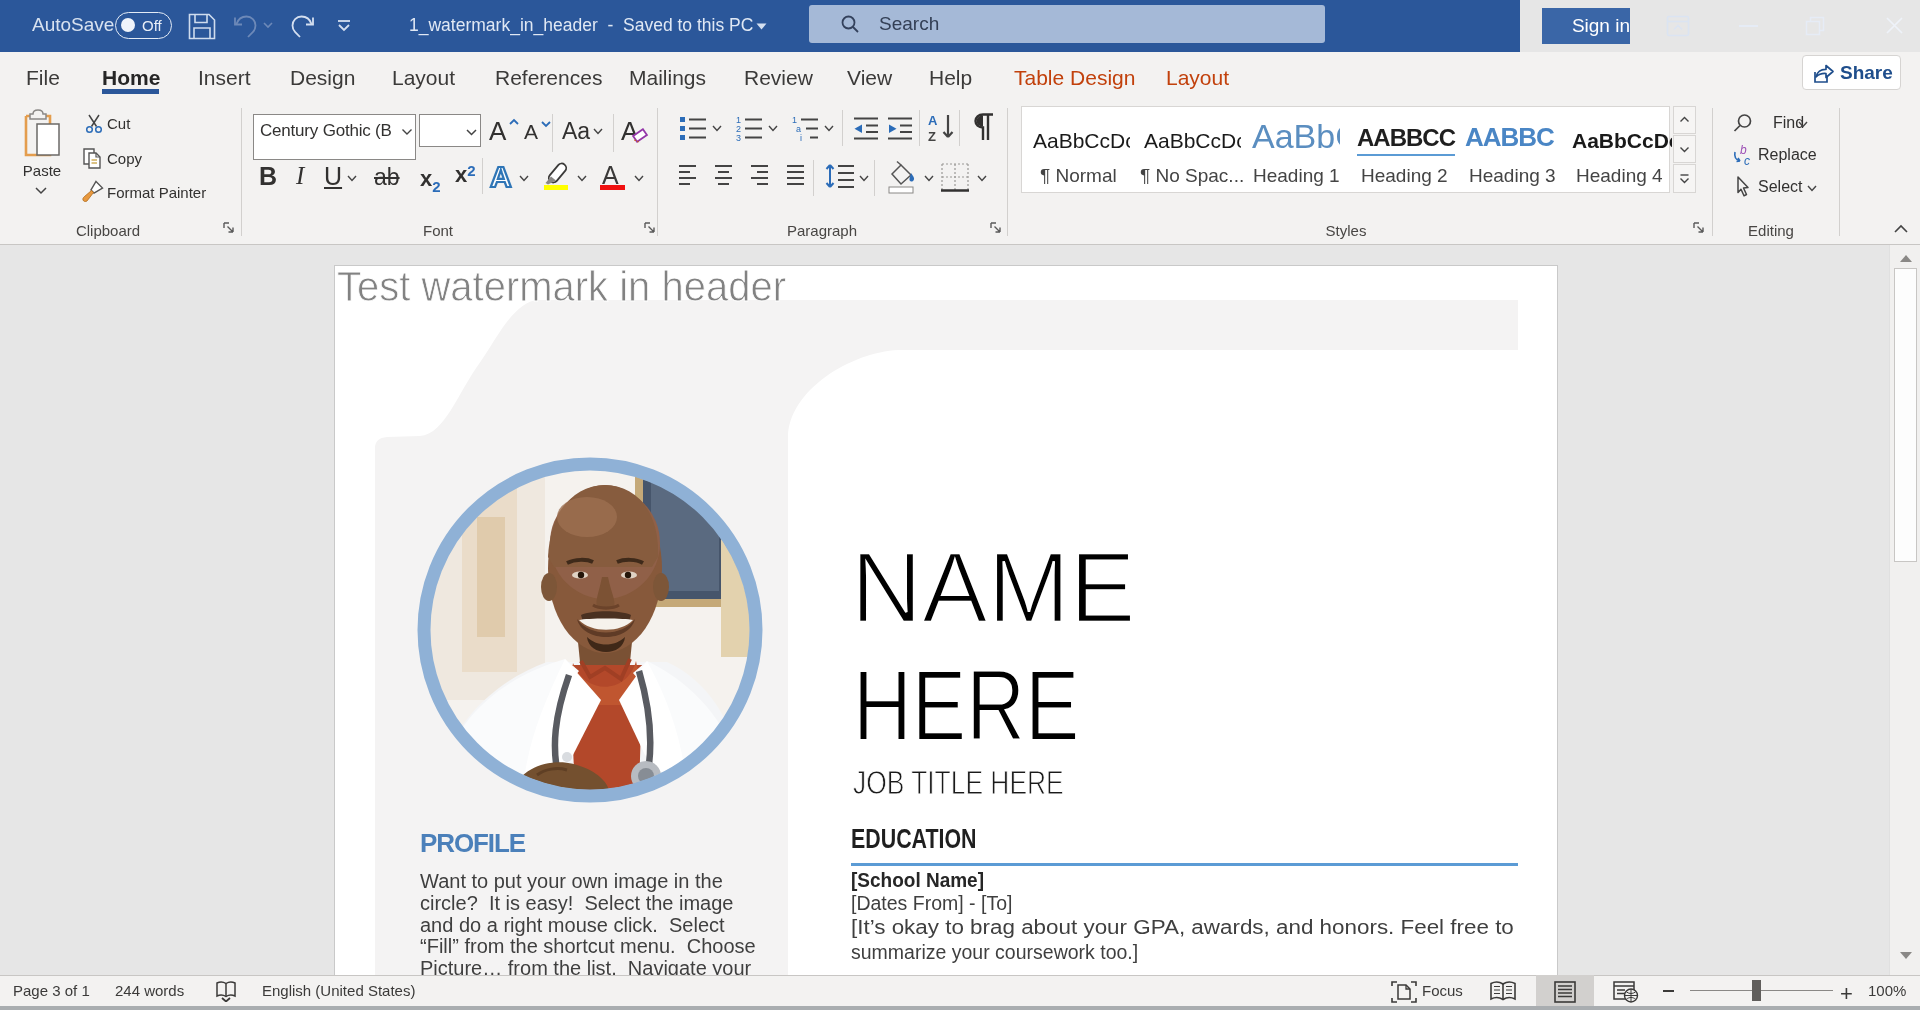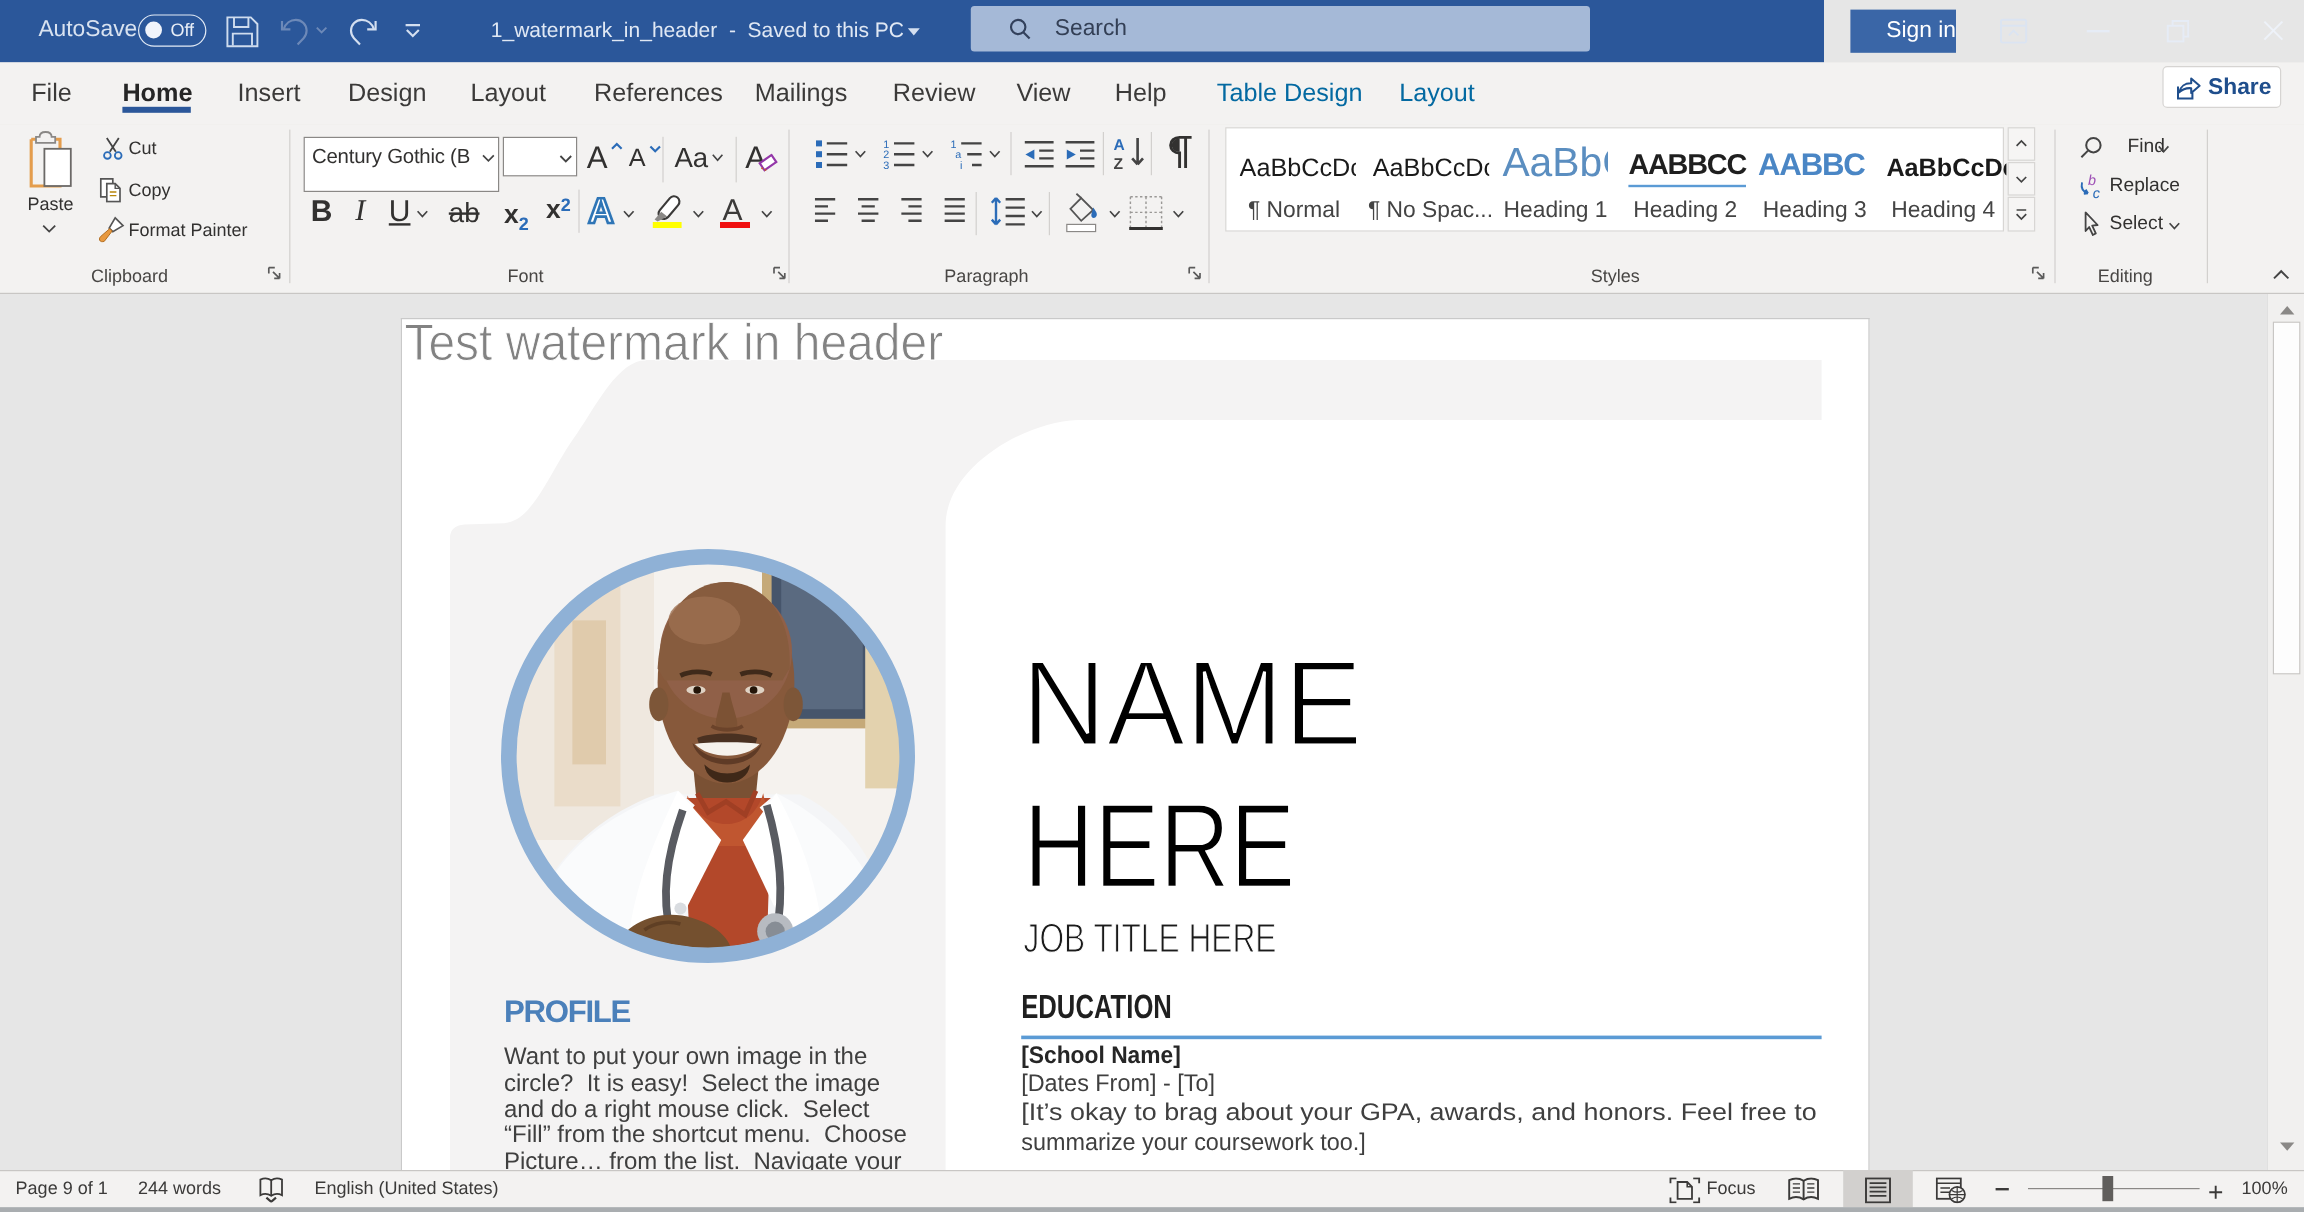--- a/index.html
+++ b/index.html
@@ -7,21 +7,21 @@
   #app { position:relative; width:1920px; height:1010px; background:#e6e6e6; }
   .abs { position:absolute; }
 
   
   #titlebar { position:absolute; left:0; top:0; width:1520px; height:52px; background:#2b579a; color:#dce6f2; }
   #titlebar .txt { position:absolute; font-size:19px; color:#d8e2f0; }
 
   
   #tabrow { position:absolute; left:0; top:52px; width:1920px; height:52px; background:#f3f2f1; }
   .tab { position:absolute; top:0; height:52px; line-height:52px; font-size:21px; color:#3b3a39; }
-  .tab.ctx { color:#0369a1; }
+  .tab.ctx { color:#c2410c; }
 
   
   #ribbon { position:absolute; left:0; top:104px; width:1920px; height:141px; background:#f3f2f1; border-bottom:1px solid #c8c6c4; }
   .gsep { position:absolute; top:4px; width:1px; height:128px; background:#d2d0ce; }
   .glabel { position:absolute; top:118px; width:200px; text-align:center; font-size:15px; color:#484644; }
   .launcher { position:absolute; top:116px; width:17px; height:17px; }
   .ricon-label { font-size:15px; color:#323130; }
 
   
   #canvas { position:absolute; left:0; top:245px; width:1889px; height:730px; background:#e6e6e6; overflow:hidden; }
@@ -493,21 +493,21 @@
   <div id="vscroll">
     <svg class="abs" style="left:8px; top:7px;" width="16" height="12" viewBox="0 0 16 12">
         <path d="M2 10 L8 3 L14 10 Z" fill="#8a8886"></path>
       </svg>
     <div style="position:absolute; left:4px; top:23px; width:23px; height:294px; background:#fdfdfd; border:1px solid #c8c6c4;"></div>
     <svg class="abs" style="left:8px; top:705px;" width="16" height="12" viewBox="0 0 16 12">
         <path d="M2 2 L8 9 L14 2 Z" fill="#8a8886"></path>
       </svg>
   </div>
   <div id="statusbar">
-    <div class="abs" style="left:13px; top:6px;">Page 9 of 1</div>
+    <div class="abs" style="left:13px; top:6px;">Page 3 of 1</div>
     <div class="abs" style="left:115px; top:6px;">244 words</div>
     <svg class="abs" style="left:215px; top:4px;" width="22" height="22" viewBox="0 0 22 22">
       <path d="M2 3 C5 1.5 8 1.5 11 3.5 C14 1.5 17 1.5 20 3 L20 16 C17 14.5 14 14.5 11 16.5 C8 14.5 5 14.5 2 16 Z" fill="none" stroke="#3b3a39" stroke-width="1.5"></path>
       <path d="M11 3.5 V16.5" stroke="#3b3a39" stroke-width="1.5"></path>
       <path d="M7 18 L11 21.5 L15 18" fill="none" stroke="#3b3a39" stroke-width="1.8"></path>
     </svg>
     <div class="abs" style="left:262px; top:6px;">English (United States)</div>
 
     <svg class="abs" style="left:1391px; top:5px;" width="26" height="22" viewBox="0 0 26 22">
       <path d="M1 5 V1 H6 M20 1 H25 V5 M25 17 V21 H20 M6 21 H1 V17" fill="none" stroke="#3b3a39" stroke-width="1.6"></path>

